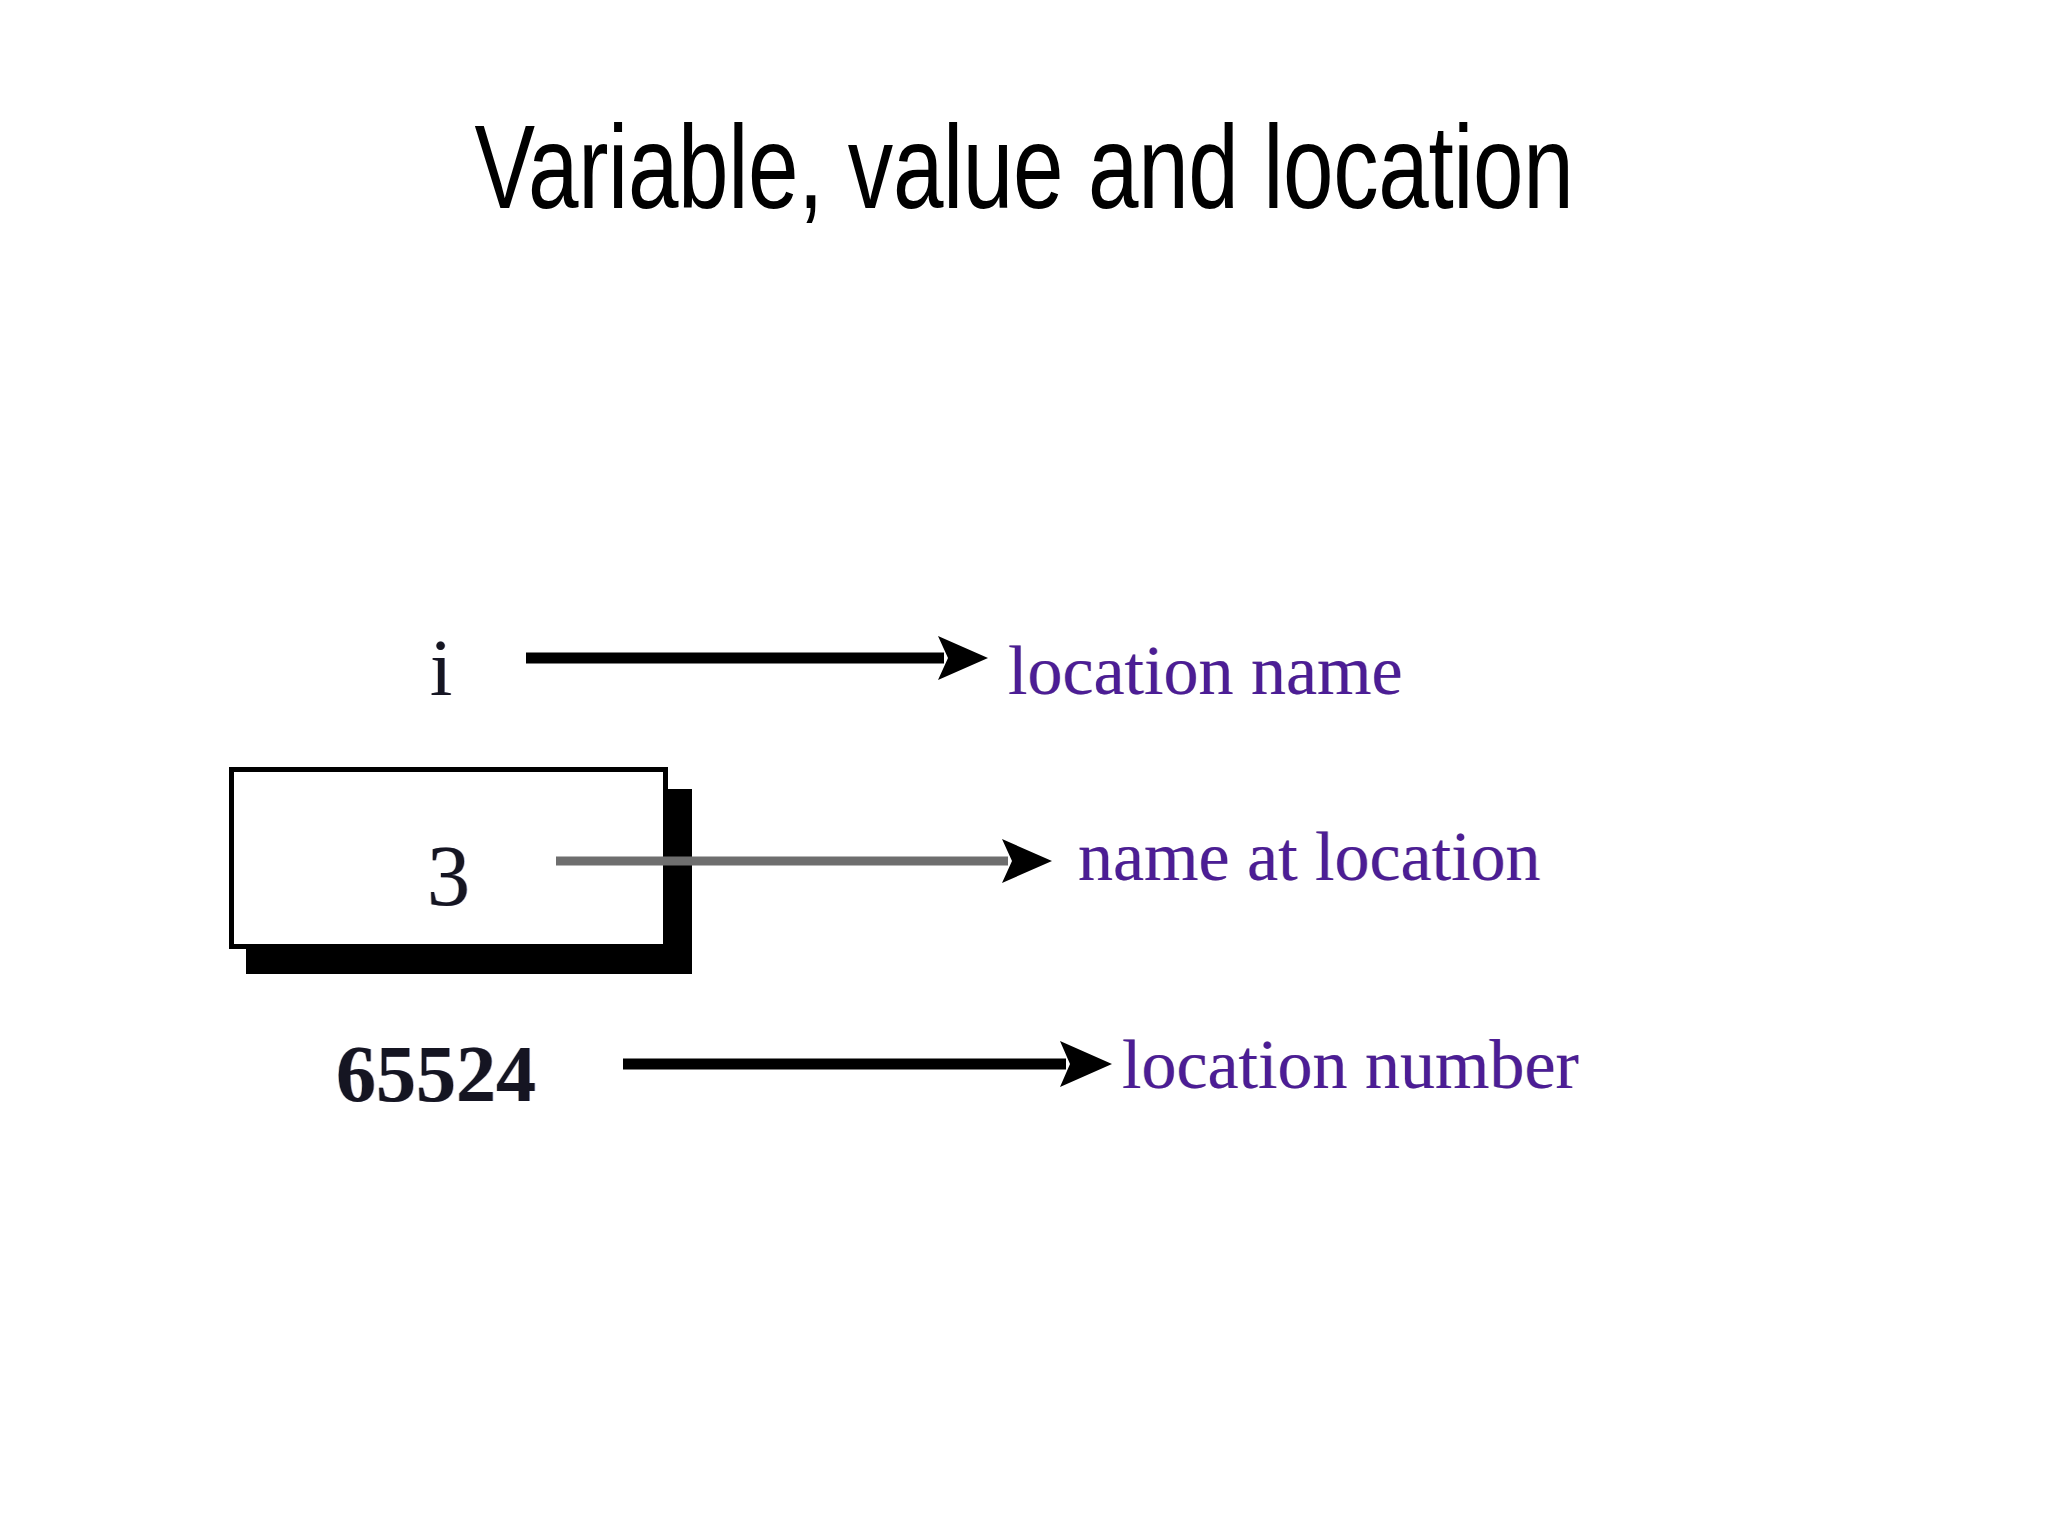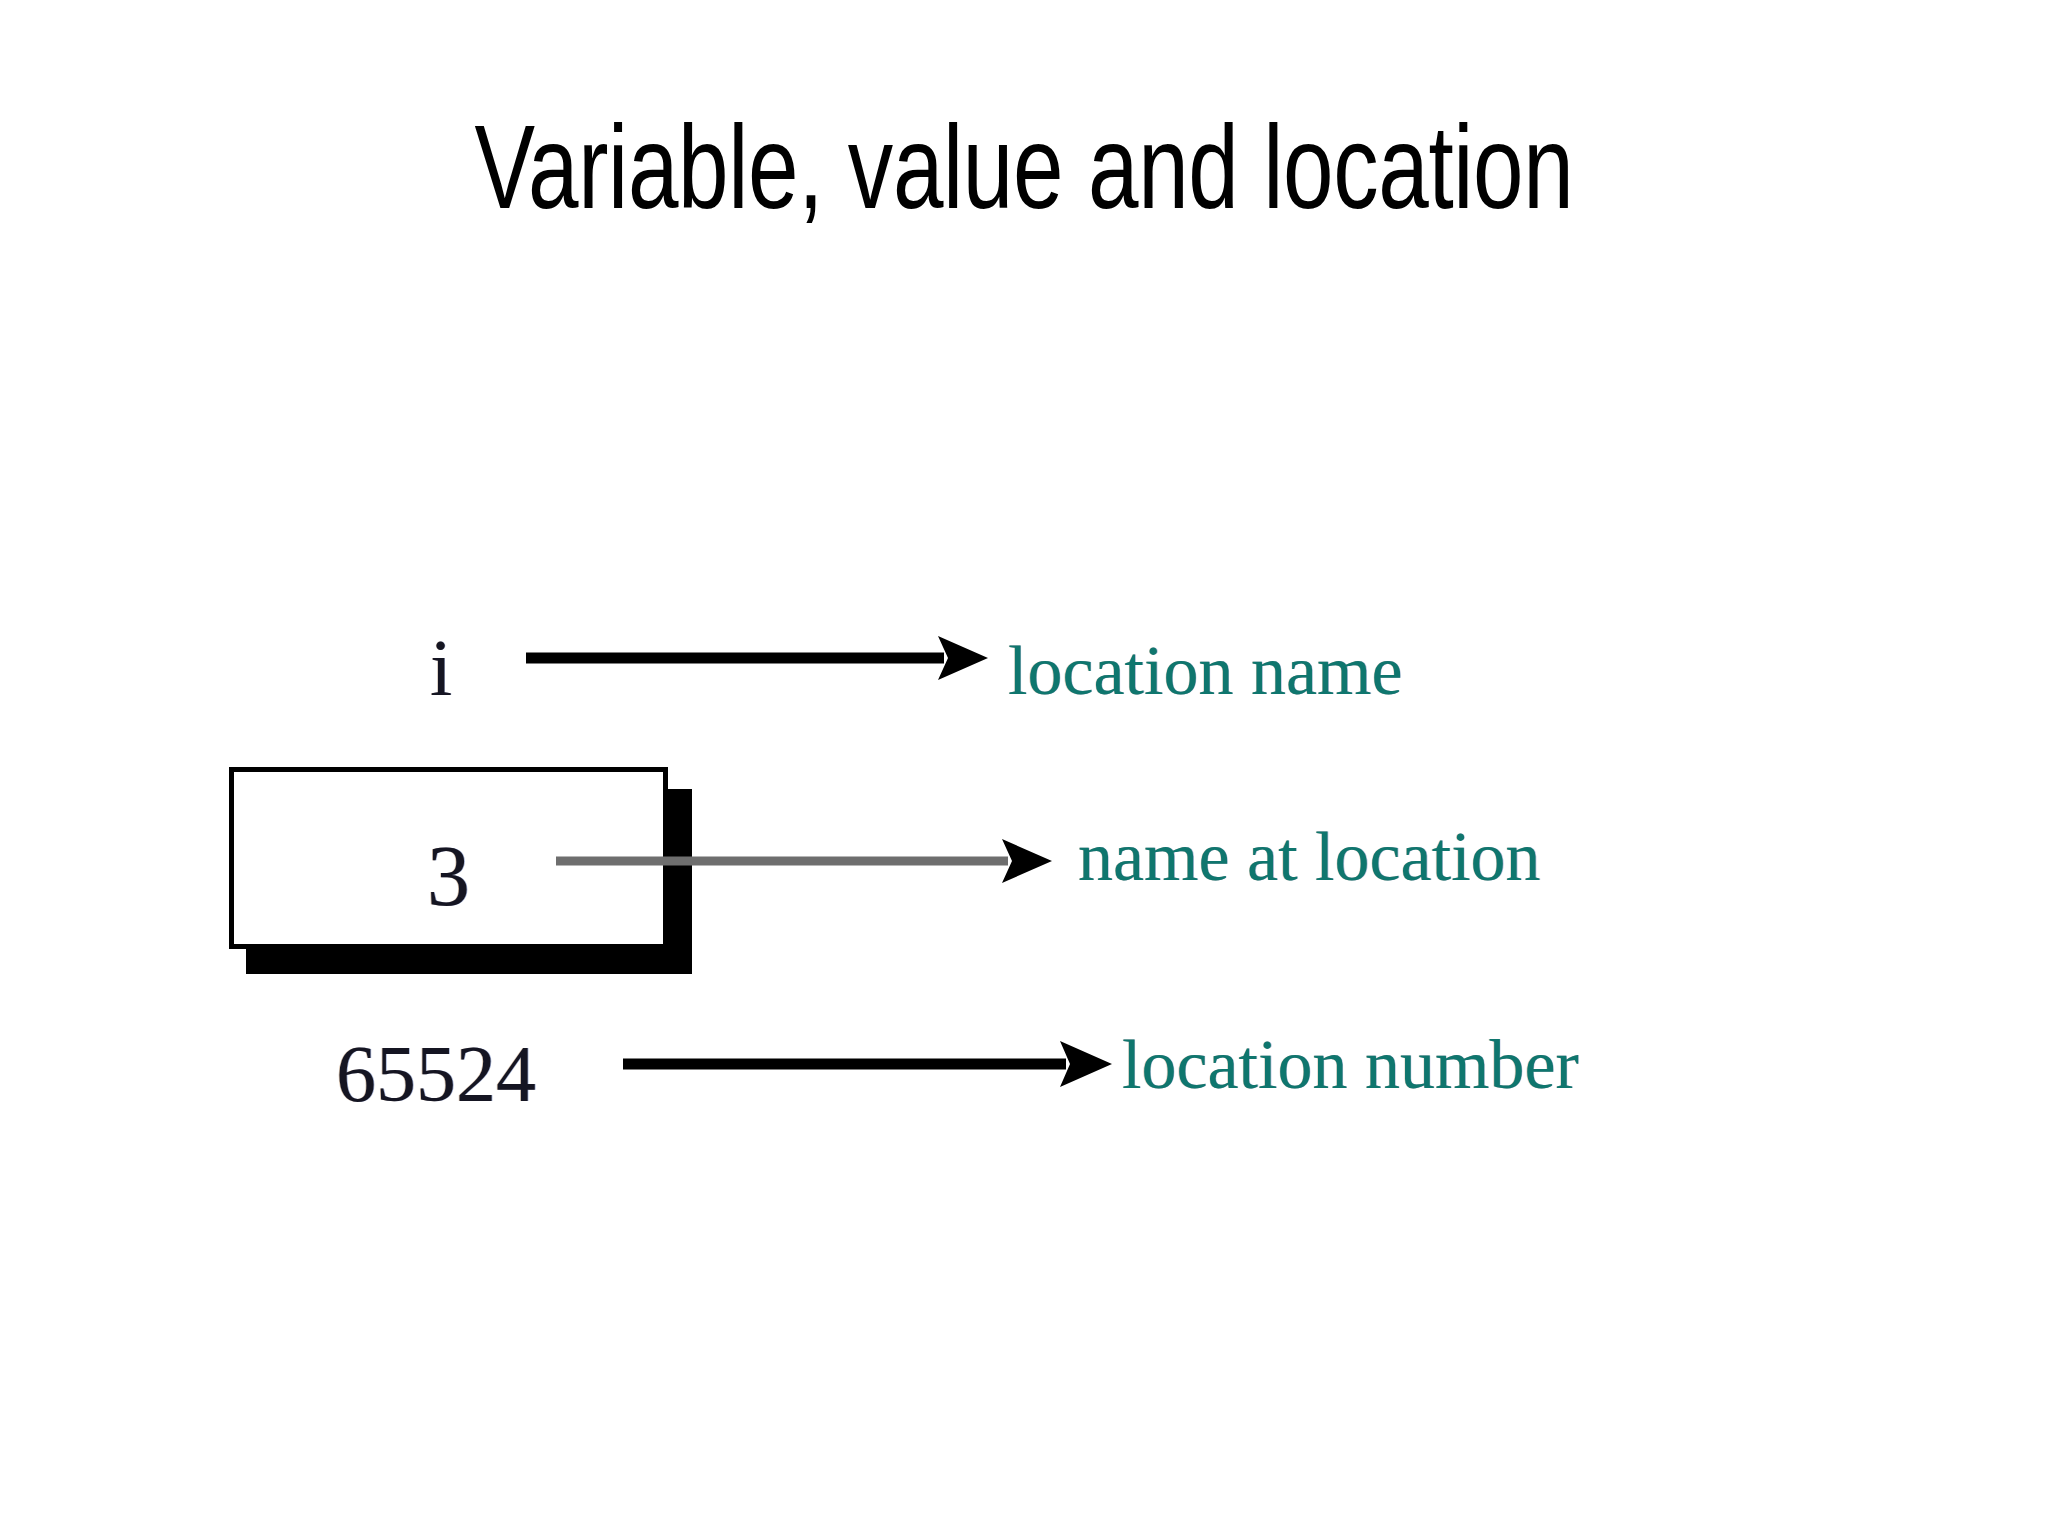--- a/index.html
+++ b/index.html
@@ -53,21 +53,21 @@
     font-family: "Liberation Serif", "DejaVu Serif", serif;
     color: #1a1a22;
   }
 
   
   .callout-label {
     position: absolute;
     font-size: 70px;
     line-height: 1;
     white-space: nowrap;
-    color: #0f766e;
+    color: #4c1d95;
     text-shadow: 0.6px 0 rgba(40,70,150,0.35), -0.6px 0 rgba(150,95,40,0.30);
   }
 
   
   #var-name {
     position: absolute;
     left: 430px;
     top: 628px;
     font-size: 80px;
     line-height: 1;
@@ -90,20 +90,21 @@
 
   
   #address-number {
     position: absolute;
     left: 336px;
     top: 1034px;
     font-size: 80px;
     line-height: 1;
     color: #151522;
     text-shadow: 0.7px 0 rgba(40,70,150,0.45), -0.7px 0 rgba(150,95,40,0.38);
+    font-weight: bold;
   }
 
   
   #memory-cell-shadow {
     position: absolute;
     left: 246px;
     top: 789px;
     width: 446px;
     height: 185px;
     background: #000000;

